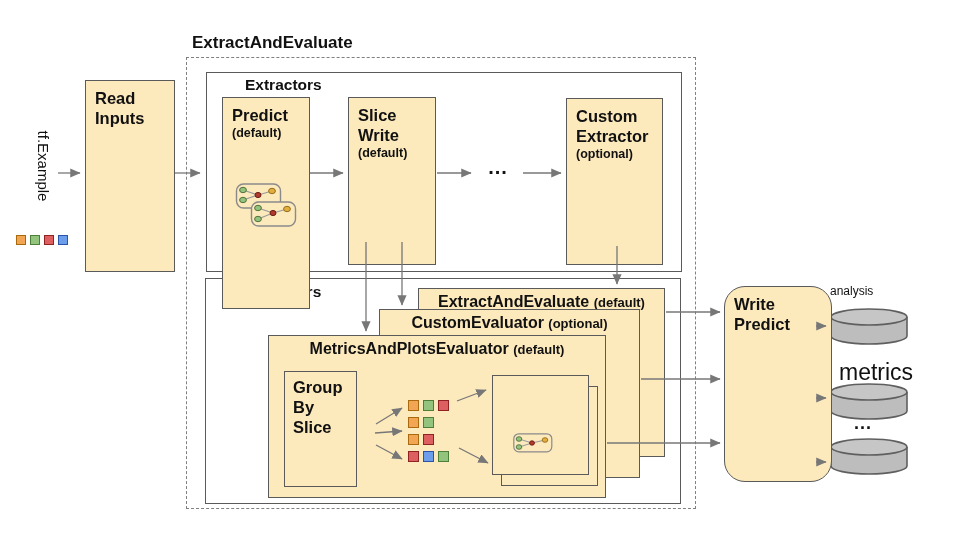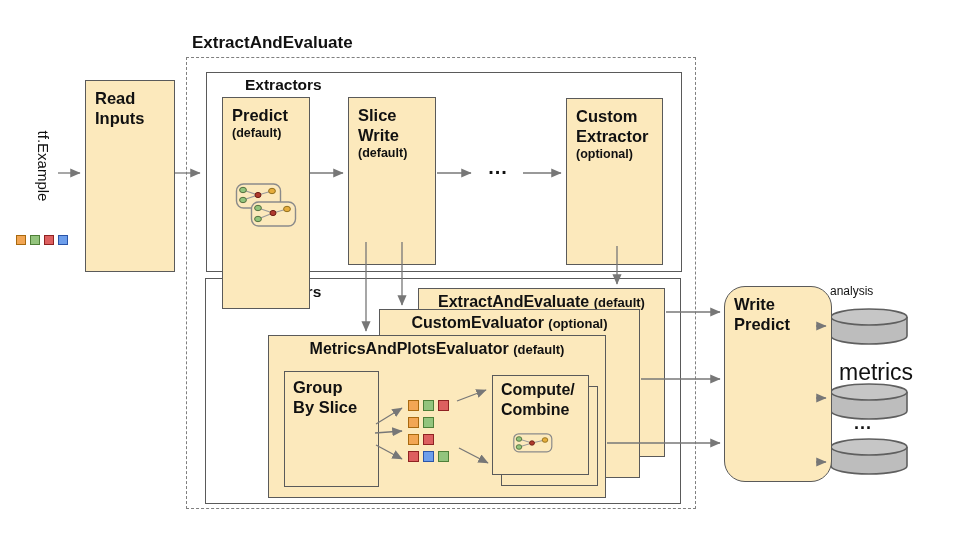--- a/index.html
+++ b/index.html
@@ -116,21 +116,21 @@
       <span class="sub">(optional)</span>
     </div>
   </div>
   <div class="ybox" style="left:268px;top:335px;width:338px;height:163px;z-index:8;">
     <div class="t-eval">
       <span>MetricsAndPlotsEvaluator</span>
       <span class="sub">(default)</span>
     </div>
   </div>
 
-  <div class="ybox" style="left:284px;top:371px;width:95px;height:116px;z-index:9;border-width:1.3px;">
+  <div class="ybox" style="left:284px;top:371px;width:73px;height:116px;z-index:9;border-width:1.3px;">
     <div class="t-node" style="padding:5px 0 0 8px;">
       <span style="display:block">Group</span>
       <span style="display:block">By Slice</span>
     </div>
   </div>
 
   <div class="sqrow big" style="left:408px;top:400px;z-index:9;">
       <span class="sq" style="background: rgb(242, 166, 84); border-color: rgb(168, 105, 15);"></span>
       <span class="sq" style="background: rgb(147, 196, 125); border-color: rgb(78, 127, 56);"></span>
       <span class="sq" style="background: rgb(221, 95, 95); border-color: rgb(143, 34, 34);"></span>
@@ -144,24 +144,20 @@
       <span class="sq" style="background: rgb(221, 95, 95); border-color: rgb(143, 34, 34);"></span>
     </div>
   <div class="sqrow big" style="left:408px;top:451px;z-index:9;">
       <span class="sq" style="background: rgb(221, 95, 95); border-color: rgb(143, 34, 34);"></span>
       <span class="sq" style="background: rgb(109, 158, 235); border-color: rgb(42, 84, 168);"></span>
       <span class="sq" style="background: rgb(147, 196, 125); border-color: rgb(78, 127, 56);"></span>
     </div>
 
   <div class="ybox" style="left:501px;top:386px;width:97px;height:100px;z-index:9;border-width:1.3px;"></div>
   <div class="ybox" style="left:492px;top:375px;width:97px;height:100px;z-index:10;border-width:1.3px;">
-    <div class="t-node" style="padding:4px 0 0 8px;font-size:16px;">
-      <span style="display:block">Compute/</span>
-      <span style="display:block">Combine</span>
-    </div>
     <svg width="40" height="20" viewBox="0 0 40 20" style="position:absolute;left:20px;top:57px;">
       <rect x="0.8" y="0.8" width="38" height="18" rx="5" fill="none" stroke="#8a8a8a" stroke-width="1.2"></rect>
       <line x1="6" y1="6" x2="19" y2="10" stroke="#999" stroke-width="1"></line>
       <line x1="6" y1="14" x2="19" y2="10" stroke="#999" stroke-width="1"></line>
       <line x1="19" y1="10" x2="32" y2="7" stroke="#999" stroke-width="1"></line>
       <ellipse cx="6" cy="6" rx="2.8" ry="2.3" fill="#93C47D" stroke="#55703f" stroke-width="0.9"></ellipse>
       <ellipse cx="6" cy="14" rx="2.8" ry="2.3" fill="#93C47D" stroke="#55703f" stroke-width="0.9"></ellipse>
       <ellipse cx="19" cy="10" rx="2.5" ry="2.2" fill="#b03a2e" stroke="#6e1f15" stroke-width="0.9"></ellipse>
       <ellipse cx="32" cy="7" rx="2.8" ry="2.3" fill="#e6ad3c" stroke="#92701f" stroke-width="0.9"></ellipse>
     </svg>

